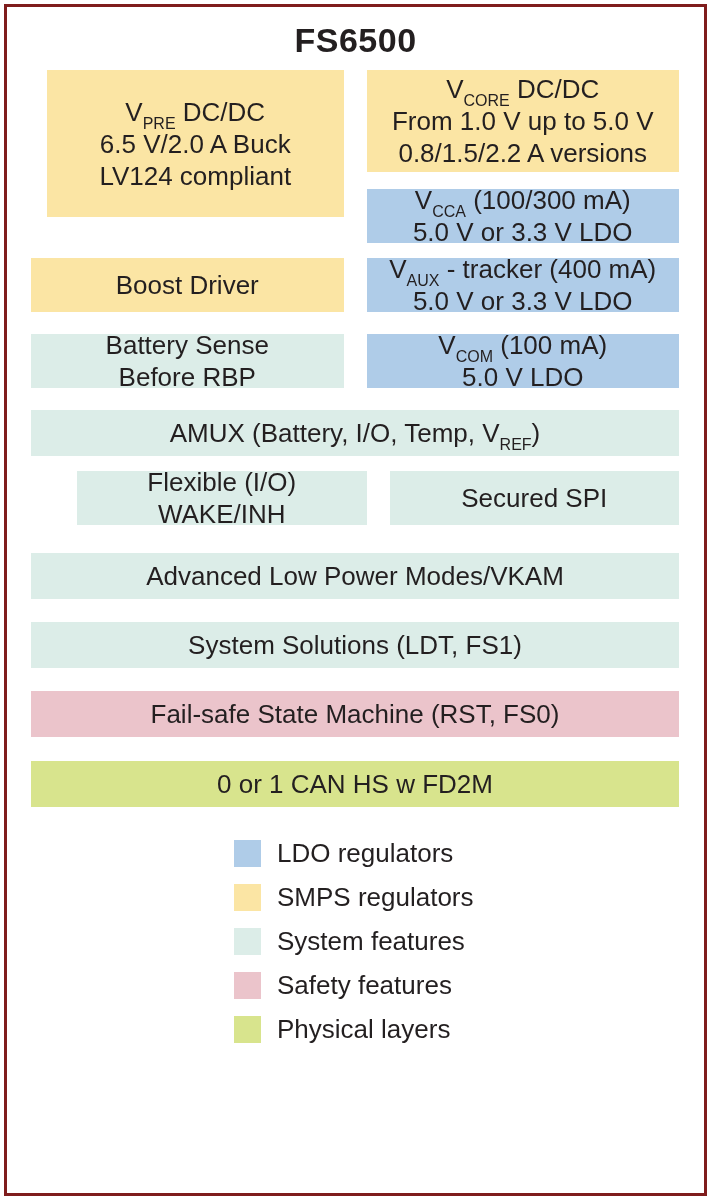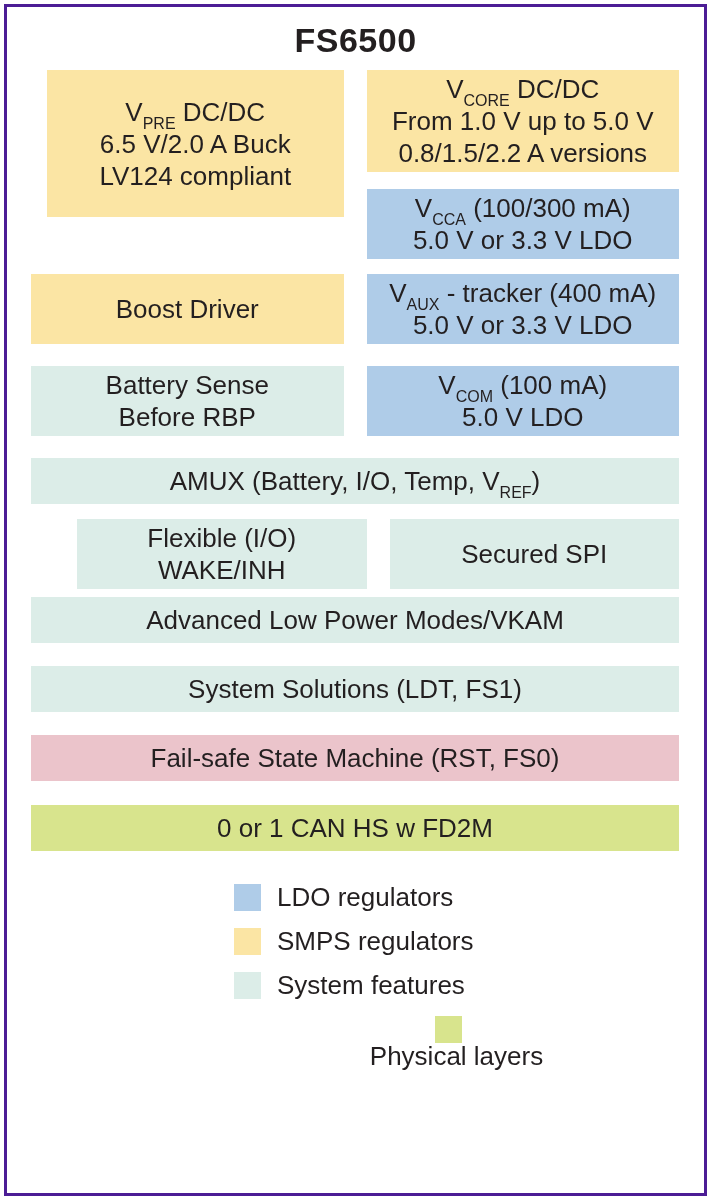--- a/index.html
+++ b/index.html
@@ -4,21 +4,21 @@
 <style>
   html, body { margin: 0; padding: 0; background: #ffffff; }
   body {
     width: 711px; height: 1200px; position: relative;
     font-family: "Liberation Sans", sans-serif;
     color: #231f20;
     -webkit-font-smoothing: antialiased;
   }
   .frame {
     position: absolute; left: 4px; top: 4px; right: 4px; bottom: 4px;
-    border: 3px solid #4c1d95;
+    border: 3px solid #7f1d1d;
     background: #ffffff;
     box-sizing: border-box;
   }
   .title {
     text-align: center;
     font-size: 34px;
     font-weight: bold;
     margin-top: 14px;
     letter-spacing: 0.5px;
   }
@@ -37,42 +37,42 @@
   }
   .block .ln { white-space: nowrap; }
   sub.vs {
     font-size: 16px;
     line-height: 0;
     position: relative;
     top: 2px;
     letter-spacing: 0;
   }
   
-  .h70  { height: 70px; }
+  .h70  { height: 54px; }
   .h48  { height: 46px; }
   .h102 { height: 102px; }
   .h189 { height: 147px; margin-left: 16px; }
   .mb15 { margin-bottom: 15px; }
   .mb17 { margin-bottom: 17px; }
   .mb19 { margin-bottom: 19px; }
-  .mb20 { margin-bottom: 8px; padding-left: 46px; }
+  .mb20 { margin-bottom: 28px; padding-left: 46px; }
   .mb22 { margin-bottom: 22px; }
   .mb23 { margin-bottom: 23px; }
   .mb24 { margin-bottom: 24px; }
   .flex1 { flex: 1; }
   .legend {
     margin-top: 33px;
     margin-left: 203px;
     display: flex; flex-direction: column;
   }
   .legend-row {
     display: flex; align-items: center;
     margin-bottom: 17px;
   }
-  .legend-row:last-child { margin-bottom: 0; flex-direction: column; }
+  .legend-row:last-child { margin-bottom: 0; }
   .swatch {
     width: 27px; height: 27px;
     margin-right: 16px;
     flex: none;
   }
   .legend-label {
     font-size: 26px;
     line-height: 27px;
     white-space: nowrap;
   }
@@ -165,19 +165,23 @@
       </div>
       <div class="legend-row">
         <span class="swatch" style="background: rgb(251, 229, 164);"></span>
         <span class="legend-label">SMPS regulators</span>
       </div>
       <div class="legend-row">
         <span class="swatch" style="background: rgb(220, 237, 232);"></span>
         <span class="legend-label">System features</span>
       </div>
       <div class="legend-row">
+        <span class="swatch" style="background: rgb(235, 196, 203);"></span>
+        <span class="legend-label">Safety features</span>
+      </div>
+      <div class="legend-row">
         <span class="swatch" style="background: rgb(216, 228, 141);"></span>
         <span class="legend-label">Physical layers</span>
       </div>
     </div>
 
   </div>
 </div>
 
 </body></html>

